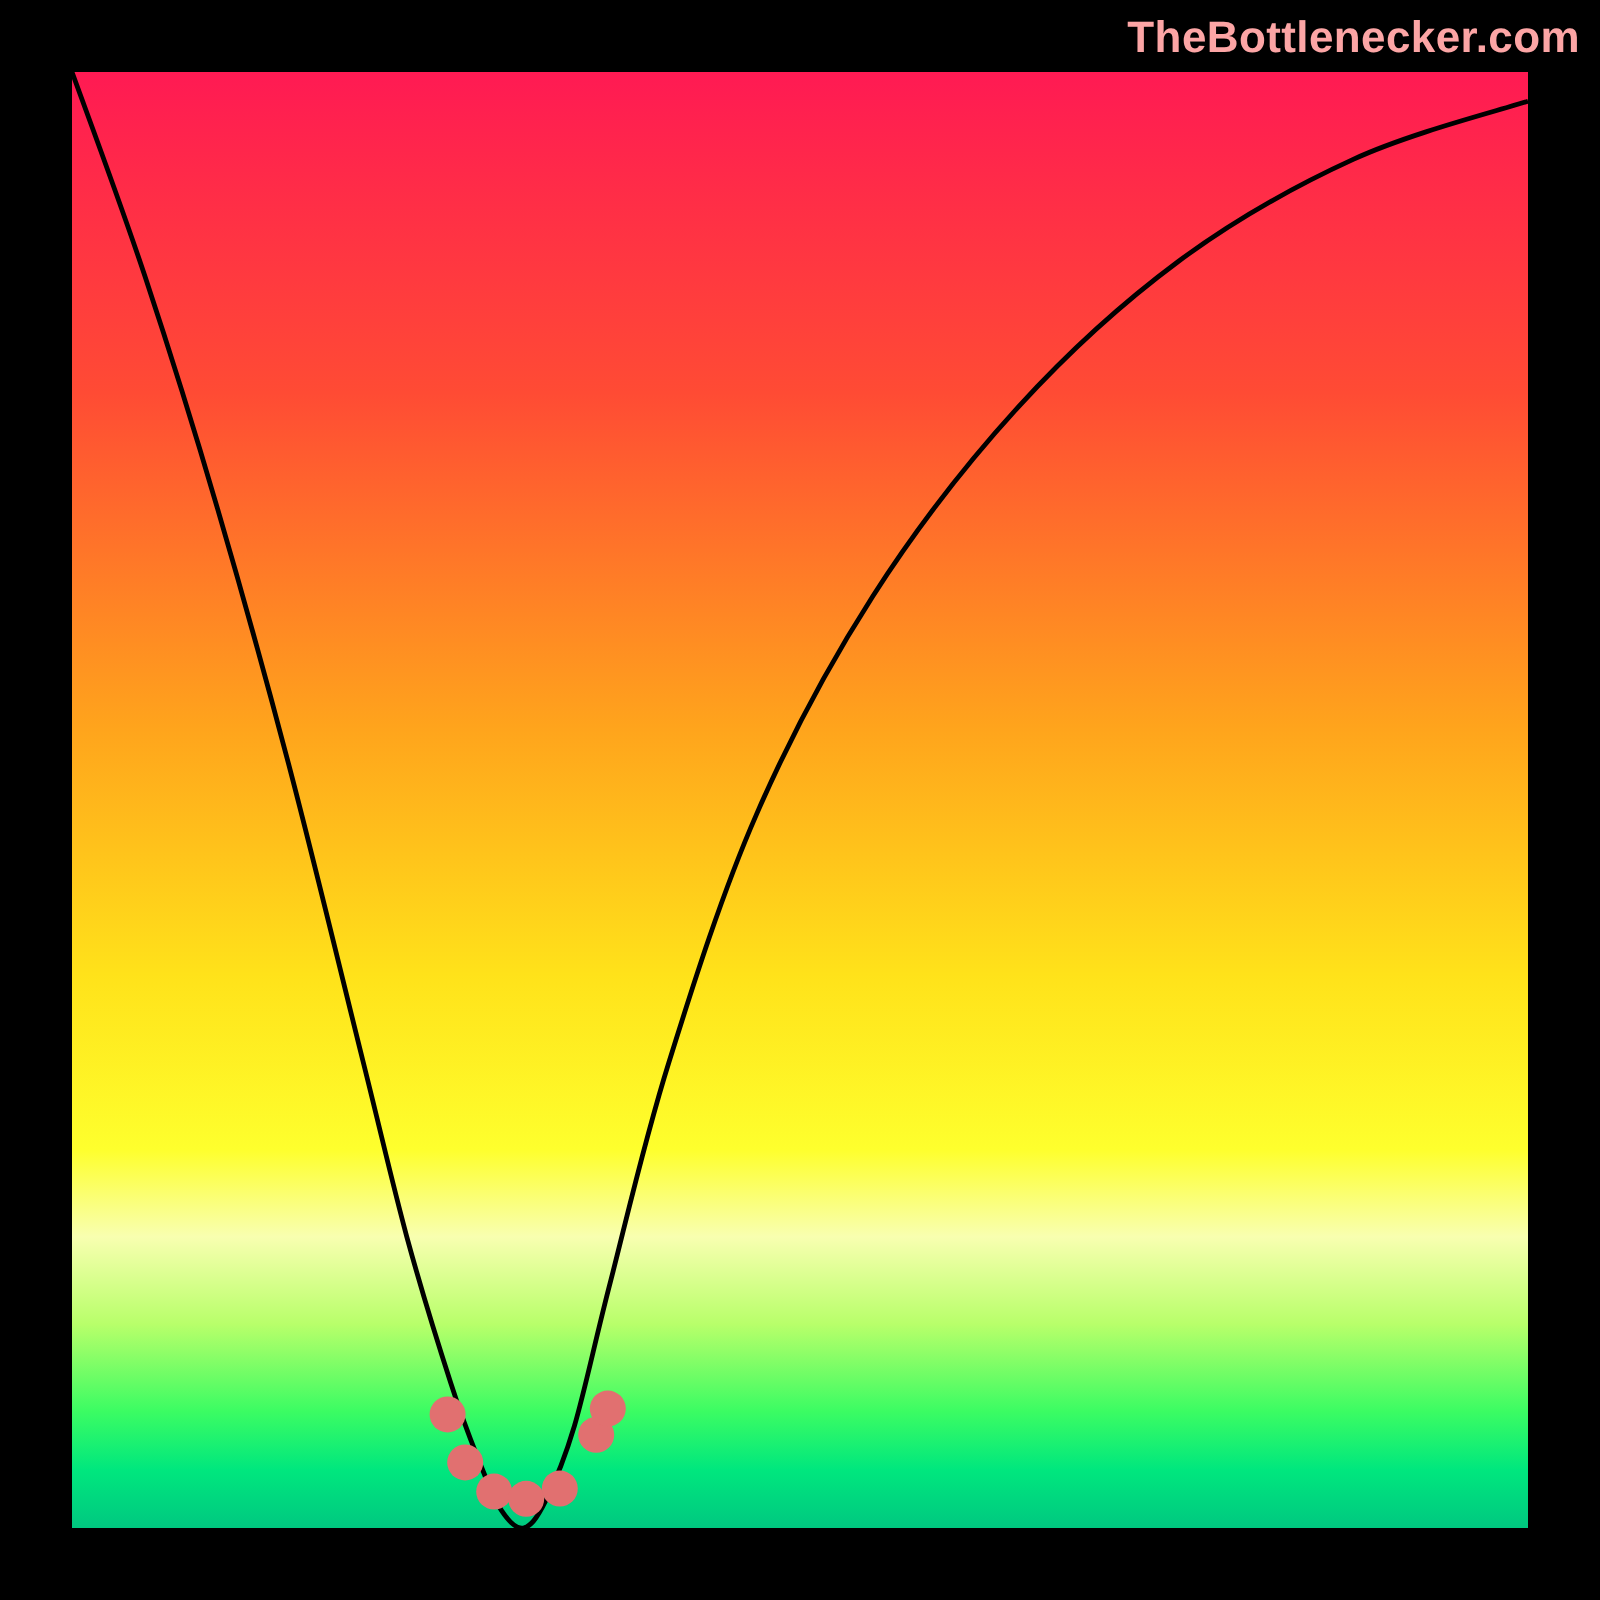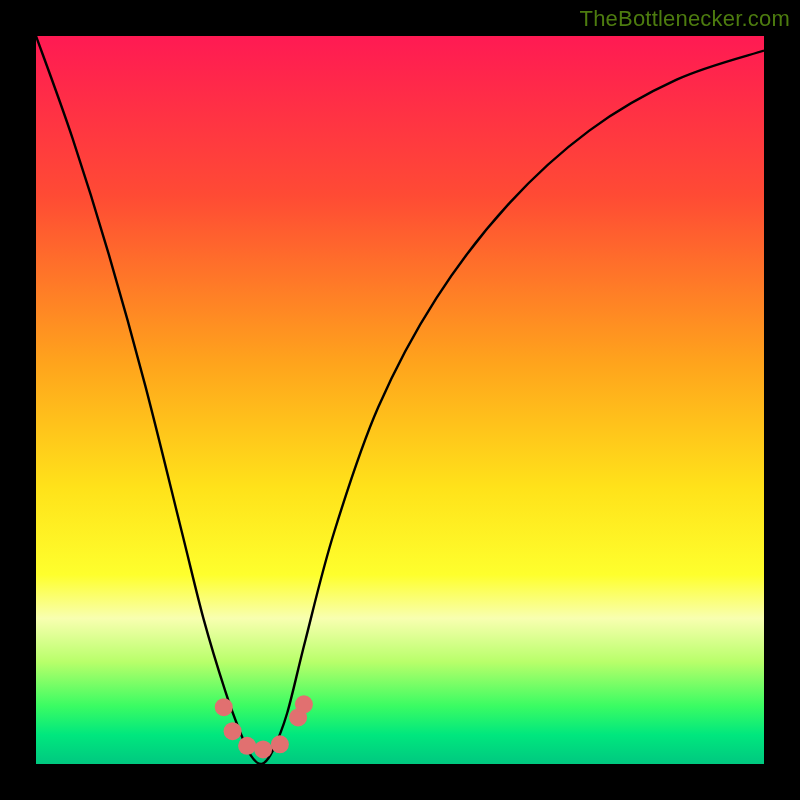--- a/index.html
+++ b/index.html
@@ -14,23 +14,23 @@
   .stage {
     position: relative;
     width: 800px;
     height: 800px;
     background: #000;
   }
   .watermark {
     position: absolute;
     top: 6px;
     right: 10px;
-    color: #4d7c0f;
+    color: #fca5a5;
     font-size: 22px;
-    font-weight: 400;
+    font-weight: 700;
     letter-spacing: 0.2px;
   }
   svg {
     position: absolute;
     top: 0;
     left: 0;
   }
 </style>
 </head>
 <body>

